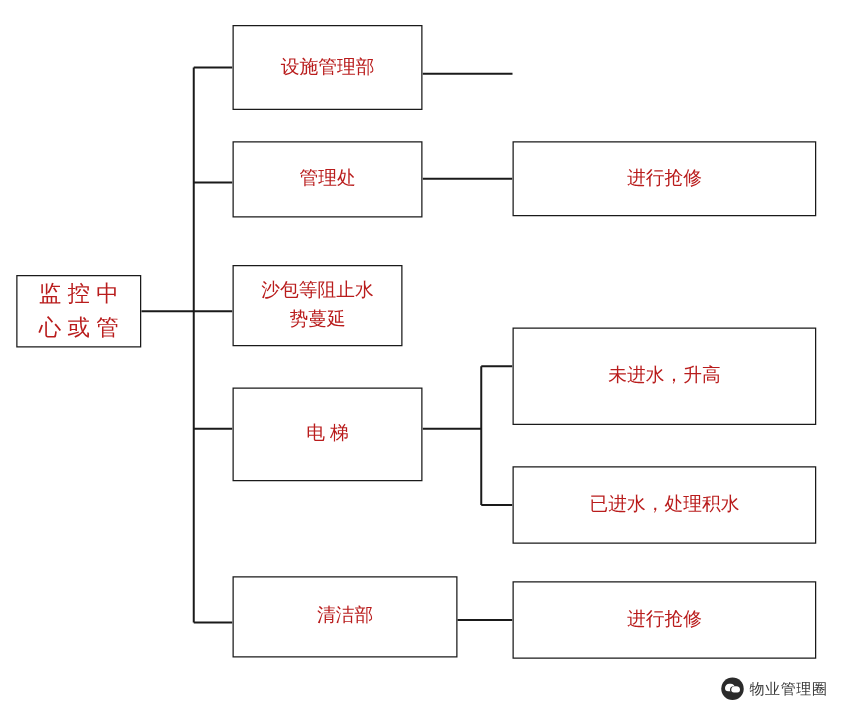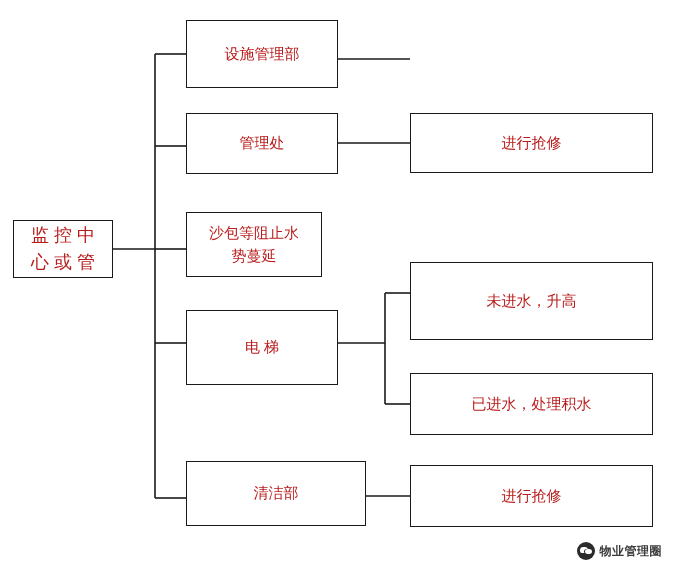--- a/index.html
+++ b/index.html
@@ -81,21 +81,20 @@
     width: 7px;
     height: 5px;
     border-radius: 4px 4px 3px 3px;
     background: #ffffff;
     box-shadow: -1px 0 0 0 #2b2b2b;
   }
   .watermark .wm-text {
     font-size: 12px;
     color: #3c3c3c;
     letter-spacing: 0.5px;
-    font-weight: bold;
   }
 </style>
 </head>
 <body>
 
 <div id="stage">
 
   <svg class="links" viewBox="0 0 674 568">
 
     <line x1="113" y1="249" x2="155" y2="249"></line>

